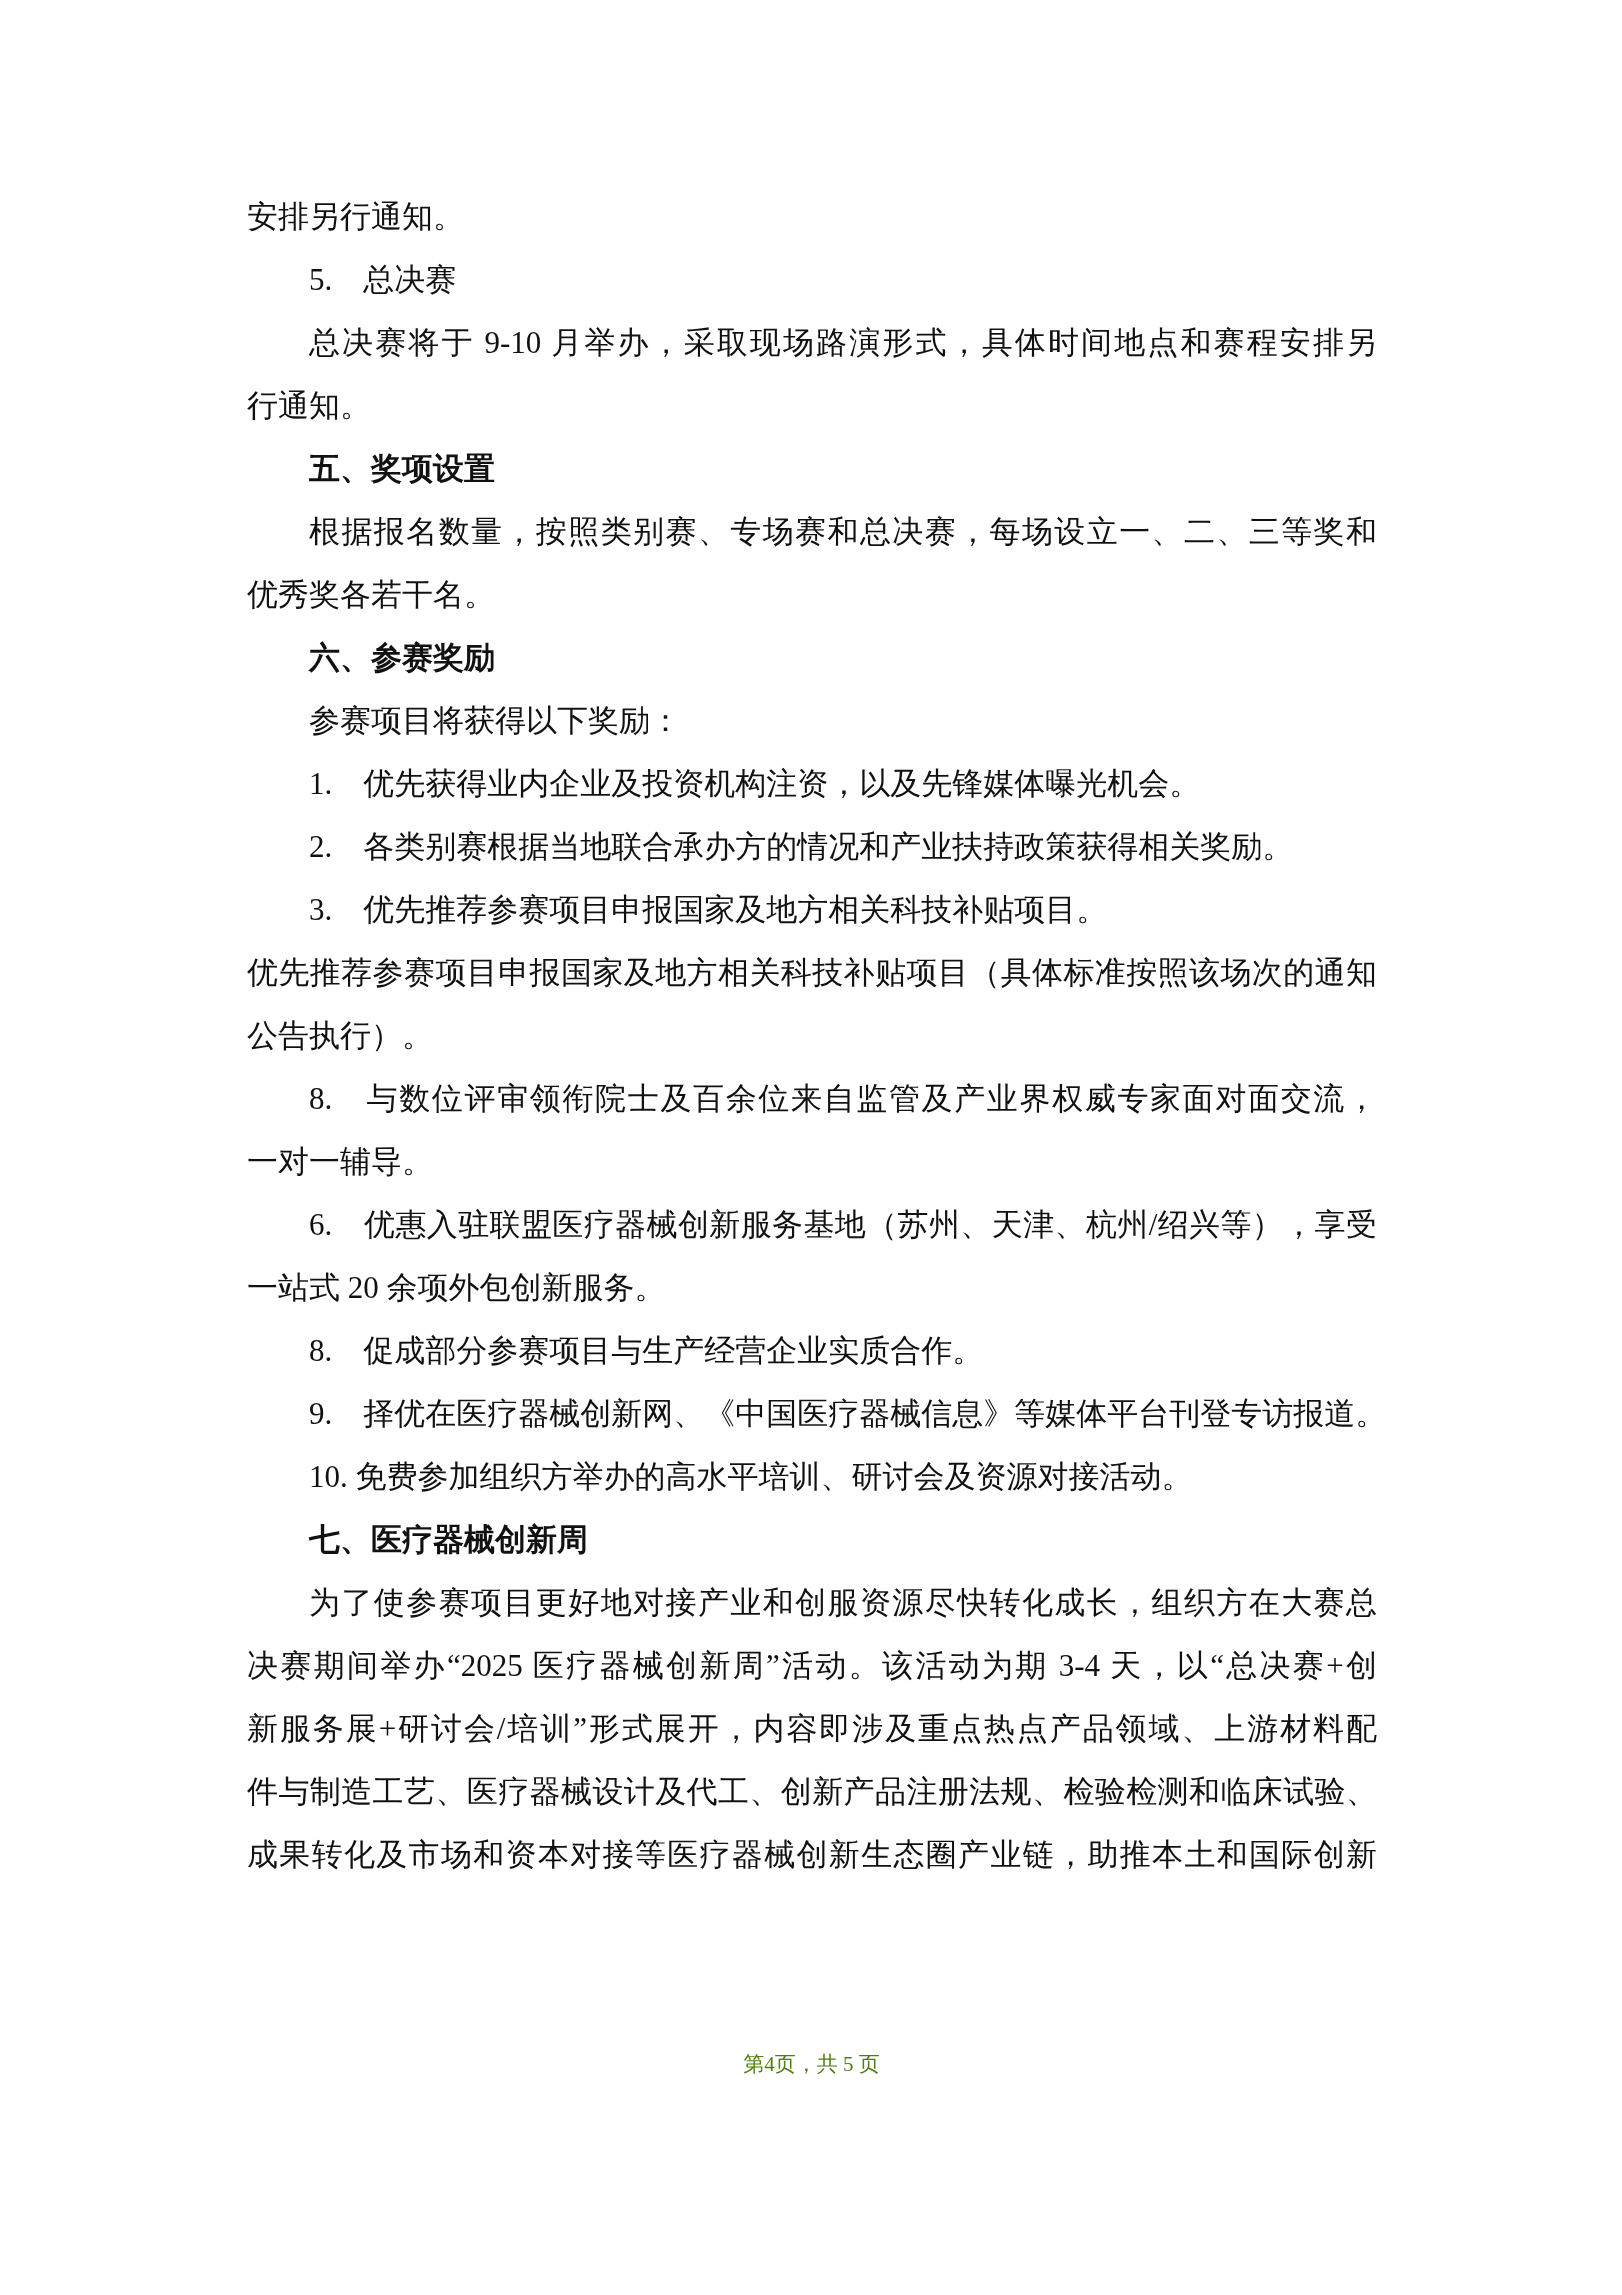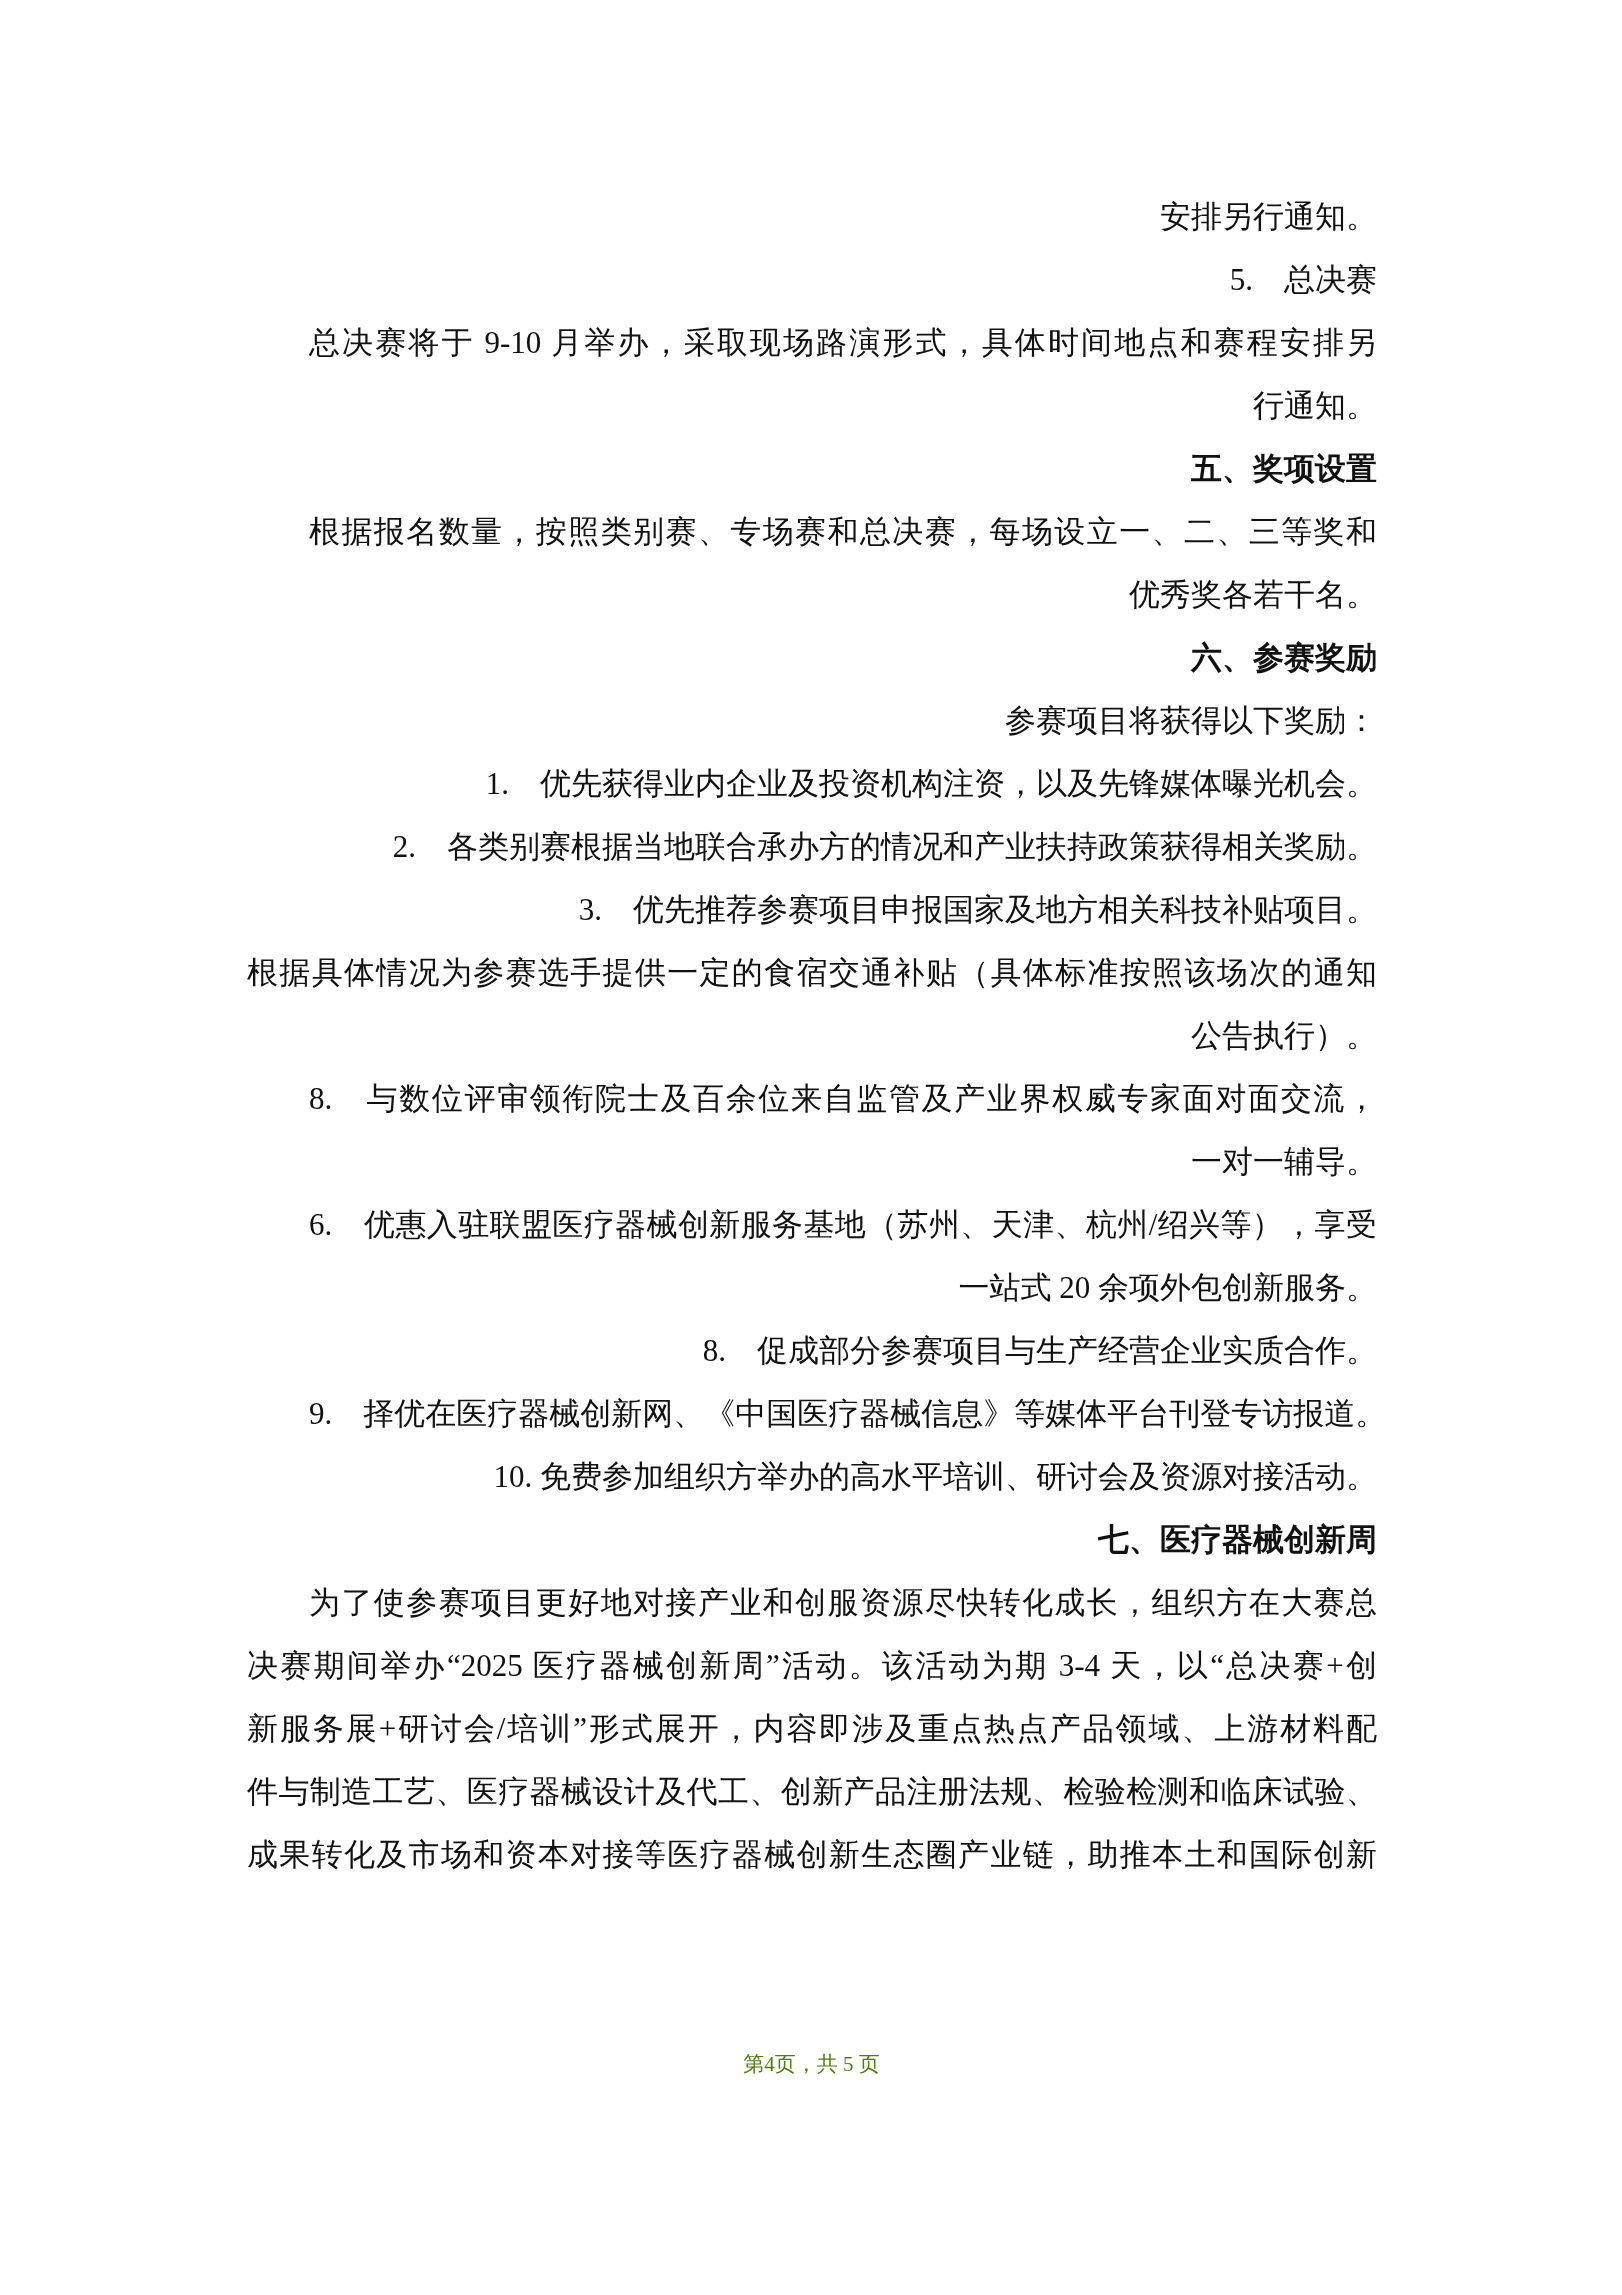--- a/index.html
+++ b/index.html
@@ -21,21 +21,21 @@
       left: 247px;
       top: 185px;
       width: 1130px;
     }
     .ln {
       height: 63px;
       line-height: 63px;
       font-size: 31px;
       white-space: nowrap;
       overflow: hidden;
-      text-align: right;
+      text-align: left;
       letter-spacing: 0;
     }
     
     .ln.ind { text-indent: 62px; }
     
     .ln.fill {
       text-align: justify;
       text-align-last: justify;
       text-justify: inter-character;
     }
@@ -65,21 +65,21 @@
     <div class="ln ind fill">总决赛将于 9-10 月举办，采取现场路演形式，具体时间地点和赛程安排另</div>
     <div class="ln">行通知。</div>
     <div class="ln ind hd">五、奖项设置</div>
     <div class="ln ind fill">根据报名数量，按照类别赛、专场赛和总决赛，每场设立一、二、三等奖和</div>
     <div class="ln">优秀奖各若干名。</div>
     <div class="ln ind hd">六、参赛奖励</div>
     <div class="ln ind">参赛项目将获得以下奖励：</div>
     <div class="ln ind">1.　优先获得业内企业及投资机构注资，以及先锋媒体曝光机会。</div>
     <div class="ln ind">2.　各类别赛根据当地联合承办方的情况和产业扶持政策获得相关奖励。</div>
     <div class="ln ind">3.　优先推荐参赛项目申报国家及地方相关科技补贴项目。</div>
-    <div class="ln fill">根据具体情况为参赛选手提供一定的食宿交通补贴（具体标准按照该场次的通知</div>
+    <div class="ln fill">优先推荐参赛项目申报国家及地方相关科技补贴项目（具体标准按照该场次的通知</div>
     <div class="ln">公告执行）。</div>
     <div class="ln ind fill">8.　与数位评审领衔院士及百余位来自监管及产业界权威专家面对面交流，</div>
     <div class="ln">一对一辅导。</div>
     <div class="ln ind fill">6.　优惠入驻联盟医疗器械创新服务基地（苏州、天津、杭州/绍兴等），享受</div>
     <div class="ln">一站式 20 余项外包创新服务。</div>
     <div class="ln ind">8.　促成部分参赛项目与生产经营企业实质合作。</div>
     <div class="ln ind">9.　择优在医疗器械创新网、《中国医疗器械信息》等媒体平台刊登专访报道。</div>
     <div class="ln ind">10. 免费参加组织方举办的高水平培训、研讨会及资源对接活动。</div>
     <div class="ln ind hd">七、医疗器械创新周</div>
     <div class="ln ind fill">为了使参赛项目更好地对接产业和创服资源尽快转化成长，组织方在大赛总</div>

